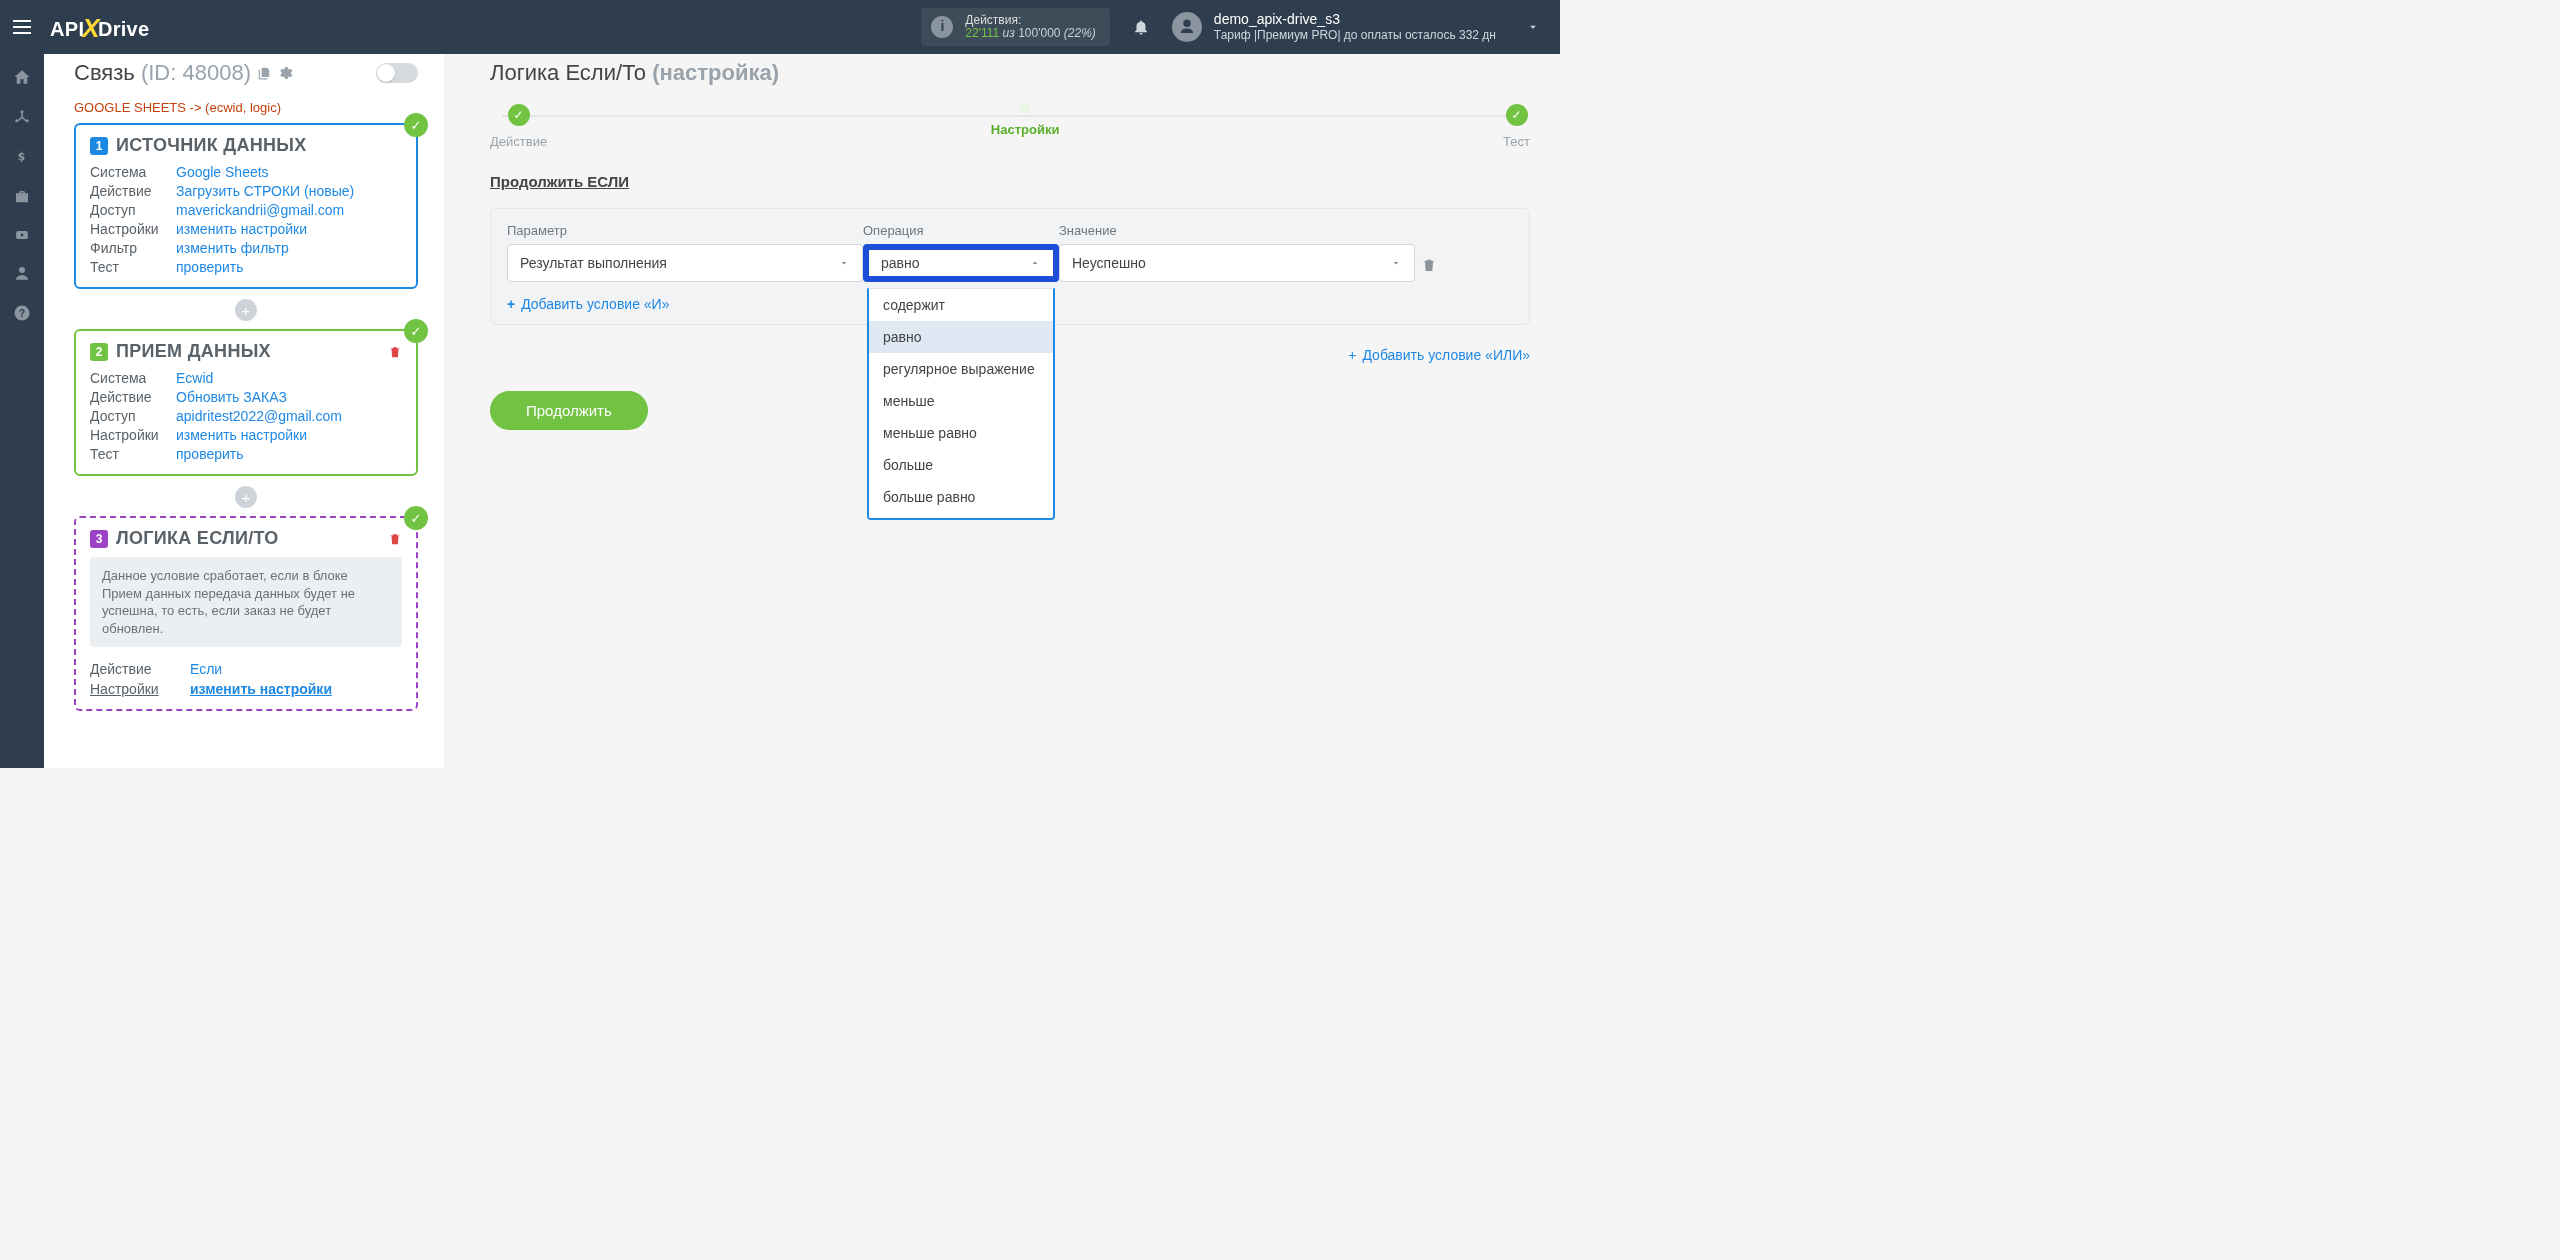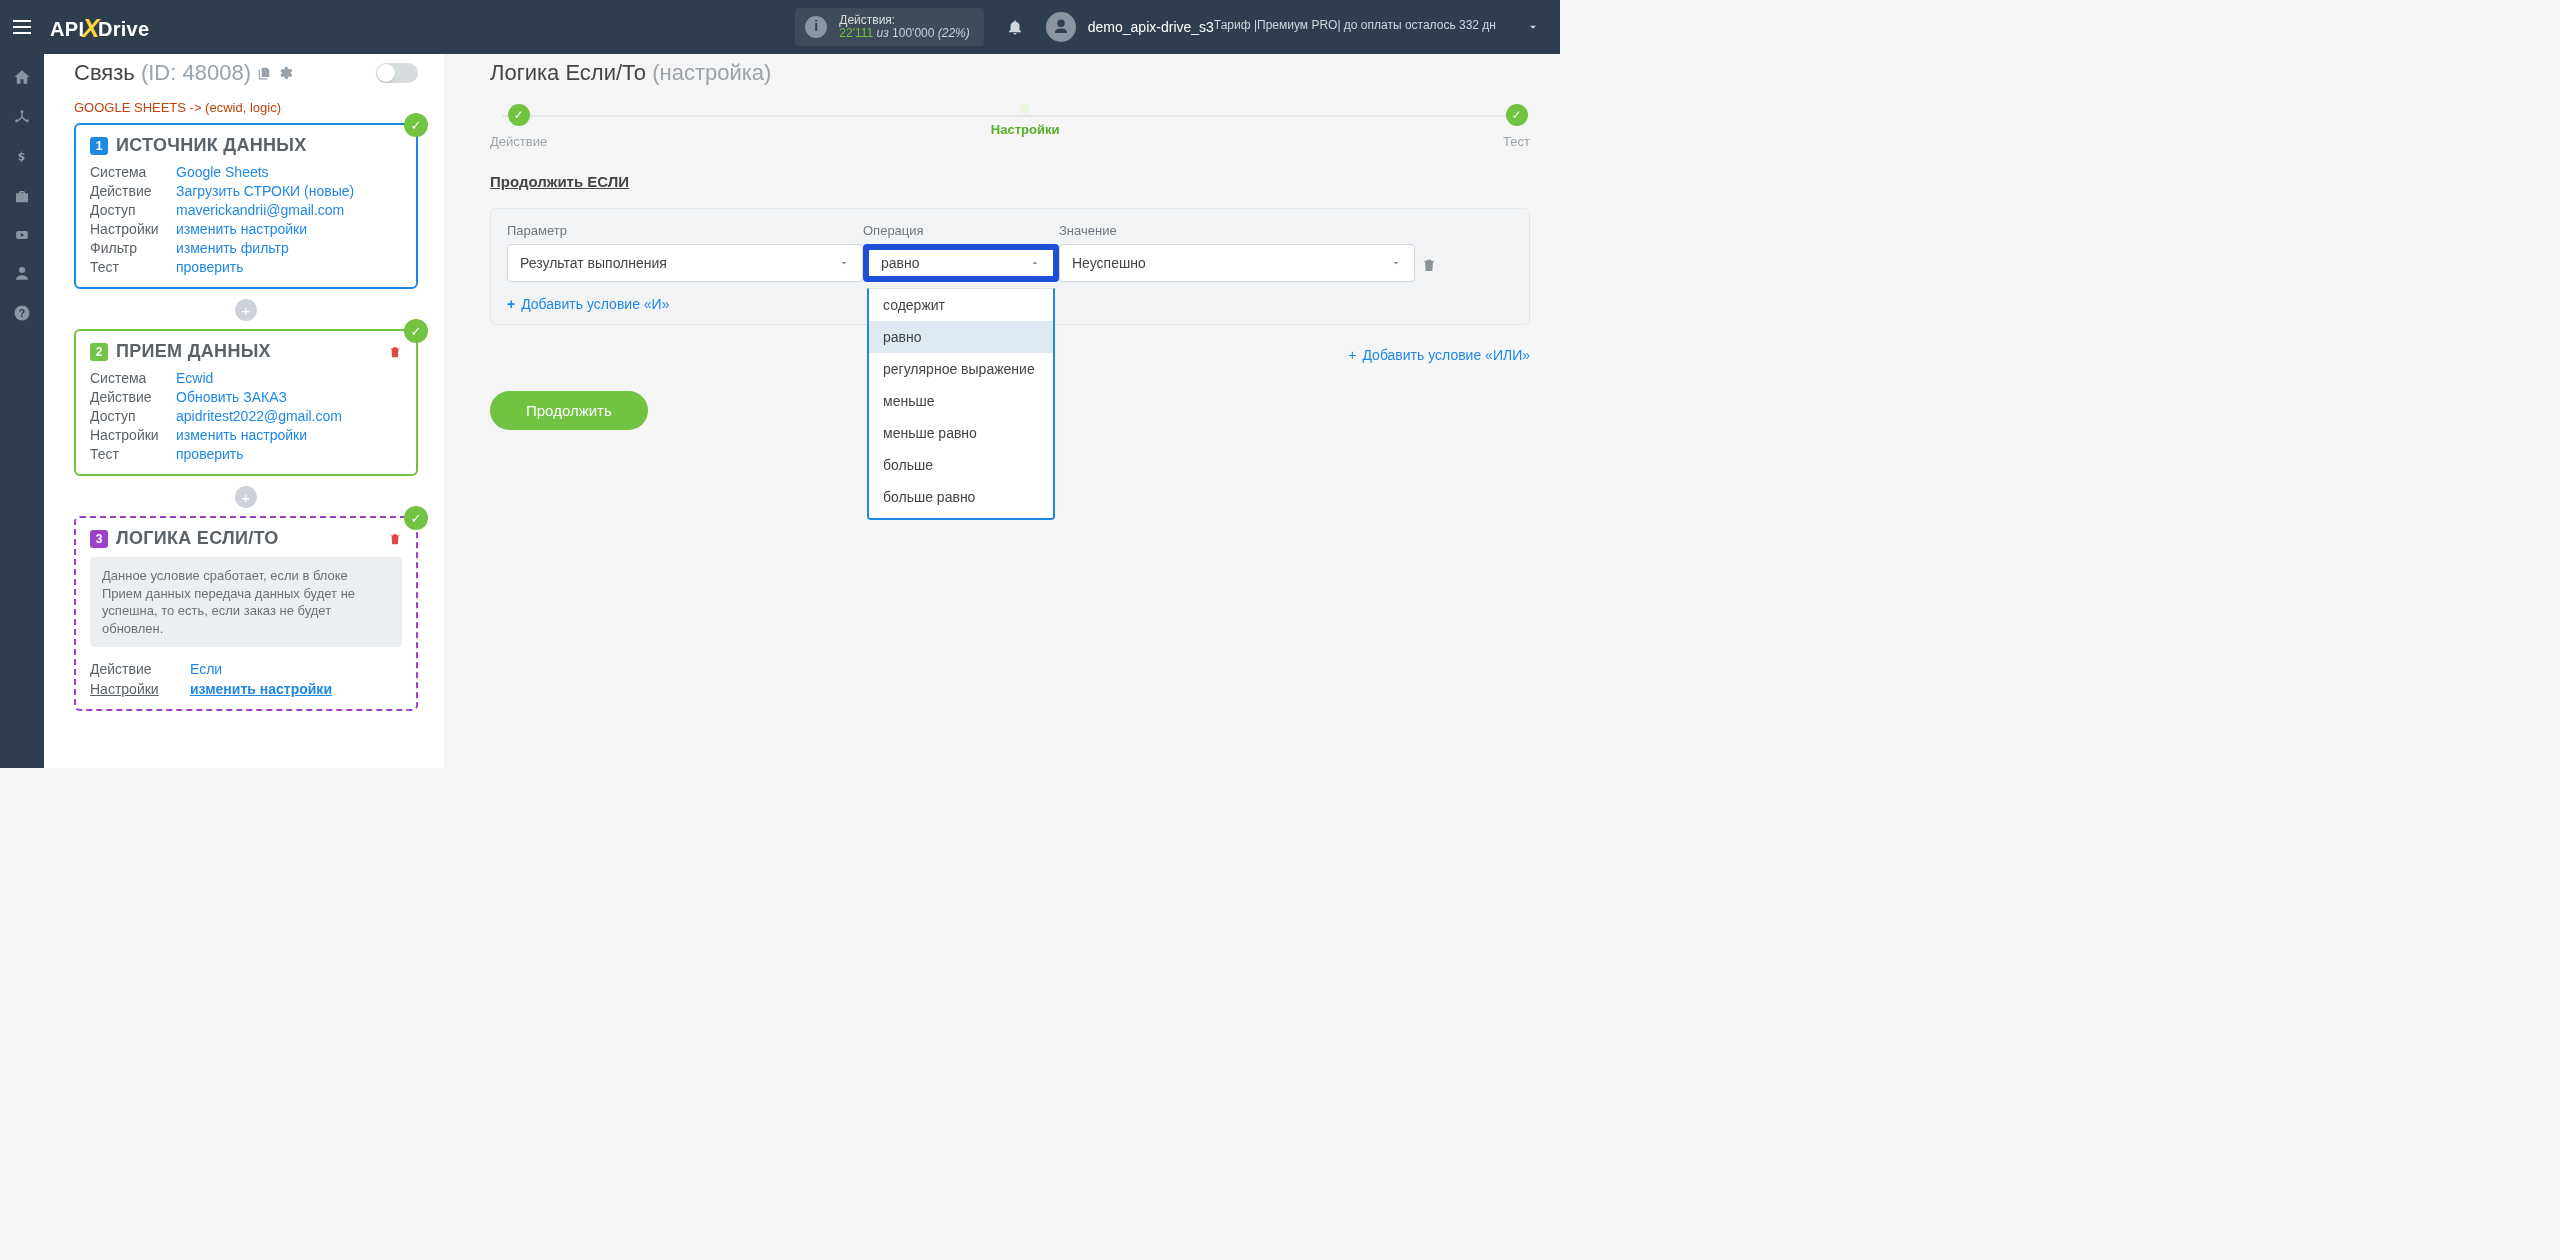--- a/index.html
+++ b/index.html
@@ -15,21 +15,21 @@
 .actions-box .info-icon{position:absolute;left:10px;top:50%;transform:translateY(-50%);width:22px;height:22px;border-radius:50%;background:#8a959f;display:flex;align-items:center;justify-content:center;color:#2f3e4e;font-weight:700;font-size:14px}
 .actions-box .lbl{font-size:12px;color:#ddd}
 .actions-box .val{font-size:12px}
 .actions-box .cur{color:#71c341}
 .actions-box .of{color:#c8d0d8;font-style:italic}
 .actions-box .tot{color:#c8d0d8}
 .actions-box .pct{color:#c8d0d8;font-style:italic}
 .bell{margin:0 22px;color:#cfd6dc;cursor:pointer}
 .user-box{display:flex;align-items:center;gap:12px;padding-right:20px}
 .avatar{width:30px;height:30px;border-radius:50%;background:#8a959f;display:flex;align-items:center;justify-content:center;color:#2f3e4e}
-.user-info{display:flex;flex-direction:row;font-size:12px;line-height:1.3;color:#cfd6dc}
+.user-info{display:flex;flex-direction:column;font-size:12px;line-height:1.3;color:#cfd6dc}
 .user-info .name{color:#fff;font-size:14px}
 .caret-down{margin-left:18px;color:#cfd6dc;cursor:pointer}
 .layout{display:flex;height:calc(768px - 54px)}
 .sidebar{width:44px;background:#2f3e4e;display:flex;flex-direction:column;align-items:center;padding-top:14px;gap:22px;color:#8a959f}
 .sidebar .ic{cursor:pointer}
 .content{flex:1;display:flex;gap:0;padding:0;background:#f5f5f5;overflow:hidden}
 .leftcol{width:400px;background:#fff;padding:6px 26px 0 30px;position:relative;height:100%;overflow:hidden}
 .title-row{display:flex;align-items:center;gap:6px;margin-bottom:14px}
 .title-row h2{font-size:22px;font-weight:500;color:#444}
 .title-row .id{color:#9aa3ab;font-weight:400}
@@ -52,21 +52,21 @@
 .kv .v a{color:#1e88e5;text-decoration:none;cursor:pointer}
 .note{background:#eceff1;border-radius:4px;padding:10px 12px;font-size:13px;color:#6a7279;line-height:1.35;margin-bottom:14px}
 .kv2{display:grid;grid-template-columns:100px 1fr;row-gap:4px;font-size:14px}
 .kv2 .k{color:#5a6269}
 .kv2 .k.under{text-decoration:underline}
 .kv2 .v a{color:#1e88e5}
 .kv2 .v a.bold{font-weight:700;text-decoration:underline}
 .plus-circle{width:22px;height:22px;border-radius:50%;background:#cdd3d8;display:flex;align-items:center;justify-content:center;color:#fff;font-size:15px;margin:2px auto 8px;cursor:pointer}
 .maincol{flex:1;padding:6px 30px 0 46px;overflow:visible}
 .main-title{font-size:22px;color:#444;font-weight:500;margin-bottom:18px}
-.main-title .sub{color:#9aa3ab;font-weight:400}
+.main-title .sub{color:#9aa3ab;font-weight:700}
 .steps{display:flex;align-items:flex-start;justify-content:space-between;position:relative;margin-bottom:24px}
 .steps::before{content:"";position:absolute;top:11px;left:12px;right:12px;height:2px;background:#e2e6e9;z-index:0}
 .step{display:flex;flex-direction:column;align-items:center;gap:8px;font-size:13px;color:#9aa3ab;z-index:1;background:transparent}
 .step .dot{width:22px;height:22px;border-radius:50%;background:#71c341;color:#fff;display:flex;align-items:center;justify-content:center;font-size:12px}
 .step.mid{color:#5aae2a;font-weight:700}
 .step.mid .dot{width:10px;height:10px;background:#71c341;border:5px solid #e9f5df}
 .step .dot.check::before{content:"✓"}
 .section-title{font-size:15px;font-weight:700;text-decoration:underline;color:#444;margin-bottom:18px}
 .cond-box{background:#f2f3f5;border:1px solid #e3e6e9;border-radius:6px;padding:14px 16px 12px;position:relative}
 .cond-row{display:flex;align-items:flex-end}

